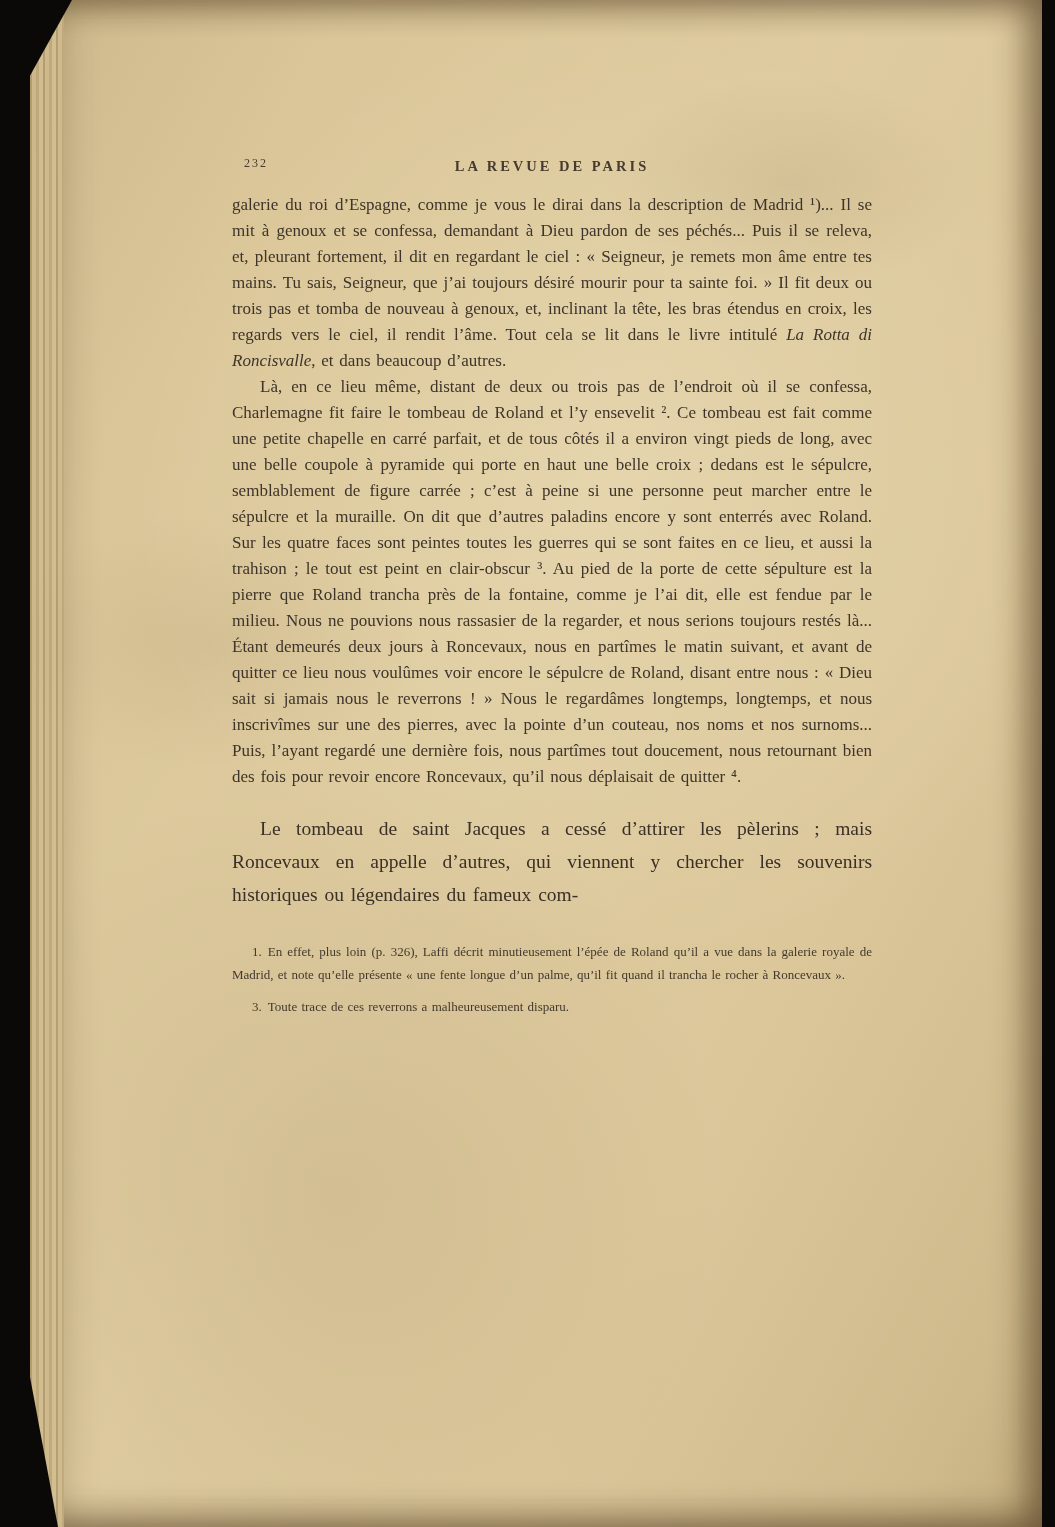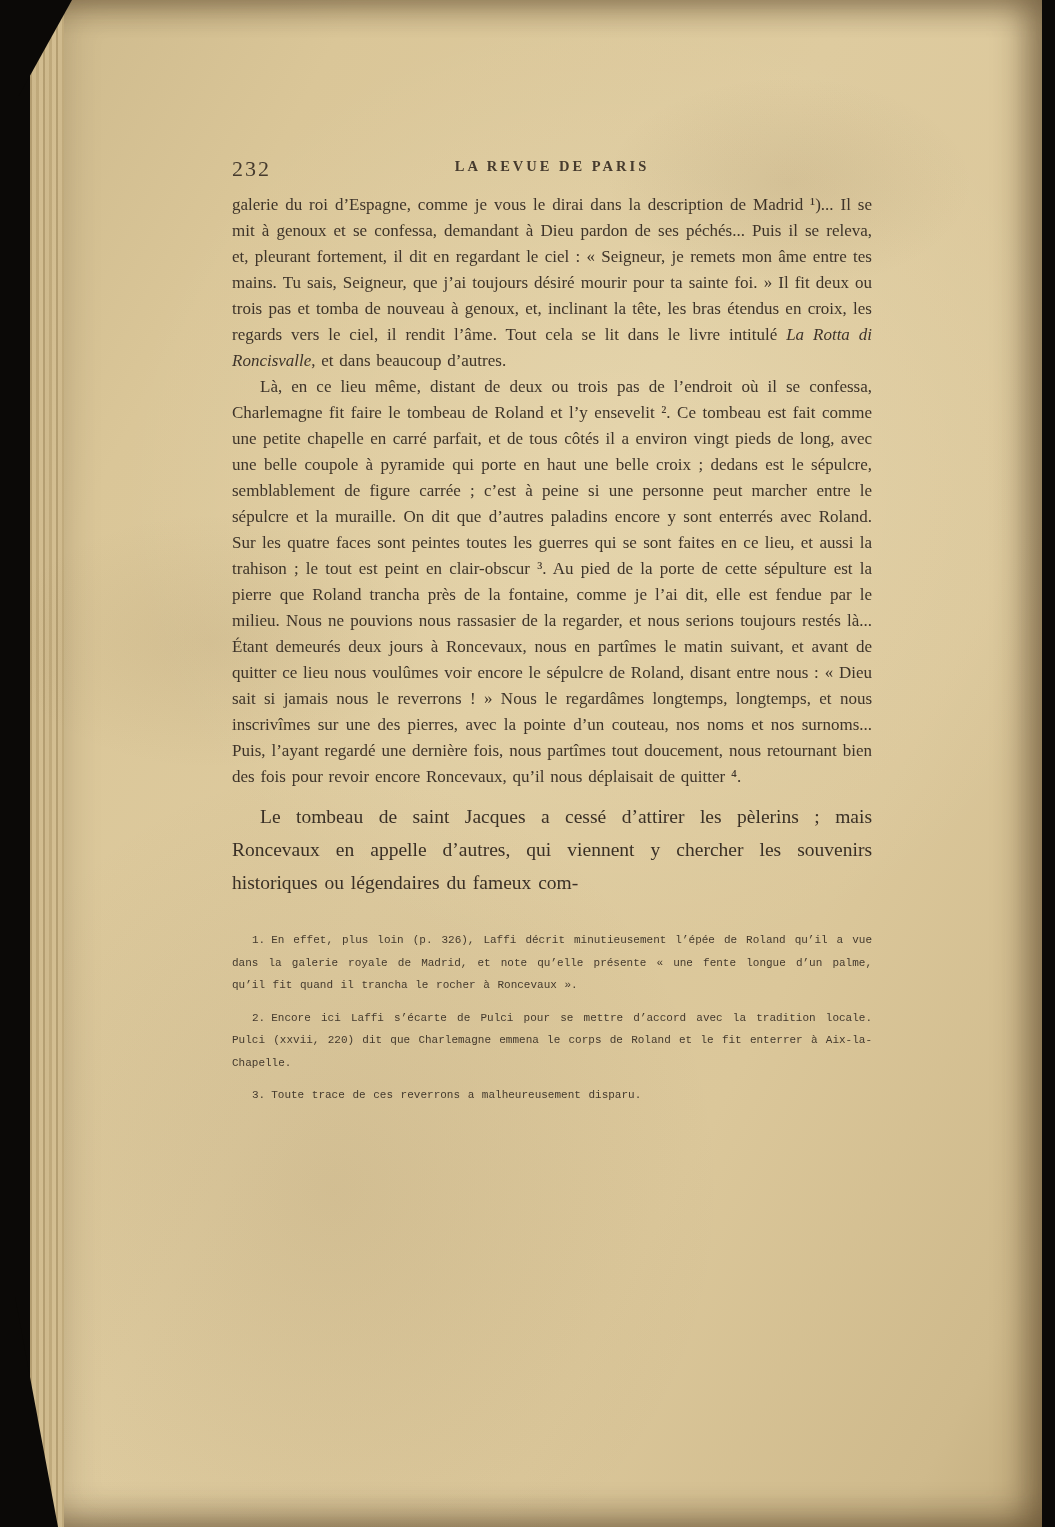--- a/index.html
+++ b/index.html
@@ -59,50 +59,49 @@
   .header {
     position:relative;
     text-align:center;
     font-size:14.5px;
     font-weight:bold;
     letter-spacing:3px;
     color:#463b2e;
     height:22px;
   }
   .pagenum {
-    position:absolute; left:0; top:-2px;
-    font-size:22px; font-weight:normal; letter-spacing:2px;
+    position:absolute; left:12px; top:-2px;
+    font-size:12px; font-weight:normal; letter-spacing:2px;
   }
   p.body {
     margin:0;
     font-size:17px;
     line-height:26px;
     text-align:justify;
     word-spacing:1.5px;
   }
   p.first { margin-top:12px; }
   .indent { text-indent:28px; }
   p.lede {
-    margin:10px 0 0 0;
+    margin:22px 0 0 0;
     font-size:19.5px;
     line-height:33px;
     text-align:justify;
     word-spacing:2px;
     color:#3a3026;
   }
   .footnotes { margin-top:30px; }
   p.fn {
     margin:0 0 10px 0;
-    font-size:11px;
+    font-size:13px;
     line-height:22.5px;
     text-align:justify;
     text-indent:20px;
     word-spacing:1px;
     color:#43392d;
-    font-family:Liberation Mono, monospace;
   }
   .fn-num { margin-right:6px; }
   i { font-style:italic; }
 </style>
 </head>
 <body>
 
 <div class="photo">
   <div class="page">
     <div class="edge-strips"></div>
@@ -116,21 +115,20 @@
       </div>
 
       <p class="body first"><span>galerie du roi d’Espagne, comme je vous le dirai dans la description de Madrid ¹)... Il se mit à genoux et se confessa, demandant à Dieu pardon de ses péchés... Puis il se releva, et, pleurant fortement, il dit en regardant le ciel : « Seigneur, je remets mon âme entre tes mains. Tu sais, Seigneur, que j’ai toujours désiré mourir pour ta sainte foi. » Il fit deux ou trois pas et tomba de nouveau à genoux, et, inclinant la tête, les bras étendus en croix, les regards vers le ciel, il rendit l’âme. Tout cela se lit dans le livre intitulé </span><i>La Rotta di Roncisvalle</i><span>, et dans beaucoup d’autres.</span></p>
 
       <p class="body indent">Là, en ce lieu même, distant de deux ou trois pas de l’endroit où il se confessa, Charlemagne fit faire le tombeau de Roland et l’y ensevelit ². Ce tombeau est fait comme une petite chapelle en carré parfait, et de tous côtés il a environ vingt pieds de long, avec une belle coupole à pyramide qui porte en haut une belle croix ; dedans est le sépulcre, semblablement de figure carrée ; c’est à peine si une personne peut marcher entre le sépulcre et la muraille. On dit que d’autres paladins encore y sont enterrés avec Roland. Sur les quatre faces sont peintes toutes les guerres qui se sont faites en ce lieu, et aussi la trahison ; le tout est peint en clair-obscur ³. Au pied de la porte de cette sépulture est la pierre que Roland trancha près de la fontaine, comme je l’ai dit, elle est fendue par le milieu. Nous ne pouvions nous rassasier de la regarder, et nous serions toujours restés là... Étant demeurés deux jours à Roncevaux, nous en partîmes le matin suivant, et avant de quitter ce lieu nous voulûmes voir encore le sépulcre de Roland, disant entre nous : « Dieu sait si jamais nous le reverrons ! » Nous le regardâmes longtemps, longtemps, et nous inscrivîmes sur une des pierres, avec la pointe d’un couteau, nos noms et nos surnoms... Puis, l’ayant regardé une dernière fois, nous partîmes tout doucement, nous retournant bien des fois pour revoir encore Roncevaux, qu’il nous déplaisait de quitter ⁴.</p>
 
       <p class="lede indent">Le tombeau de saint Jacques a cessé d’attirer les pèlerins ; mais Roncevaux en appelle d’autres, qui viennent y chercher les souvenirs historiques ou légendaires du fameux com-</p>
 
       <div class="footnotes">
         <p class="fn"><span class="fn-num">1.</span><span>En effet, plus loin (p. 326), Laffi décrit minutieusement l’épée de Roland qu’il a vue dans la galerie royale de Madrid, et note qu’elle présente « une fente longue d’un palme, qu’il fit quand il trancha le rocher à Roncevaux ».</span></p>
-        <p class="fn"><span class="fn-num">2.</span><span>Encore ici Laffi s’écarte de Pulci pour se mettre d’accord avec la tradition locale. Pulci (xxvii, 220) dit que Charlemagne emmena le corps de Roland et le fit enterrer à Aix-la-Chapelle.</span></p>
         <p class="fn"><span class="fn-num">3.</span><span>Toute trace de ces reverrons a malheureusement disparu.</span></p>
       </div>
 
     </div>
   </div>
 
   <div class="corner-tl"></div>
   <div class="corner-bl"></div>
 </div>
 

